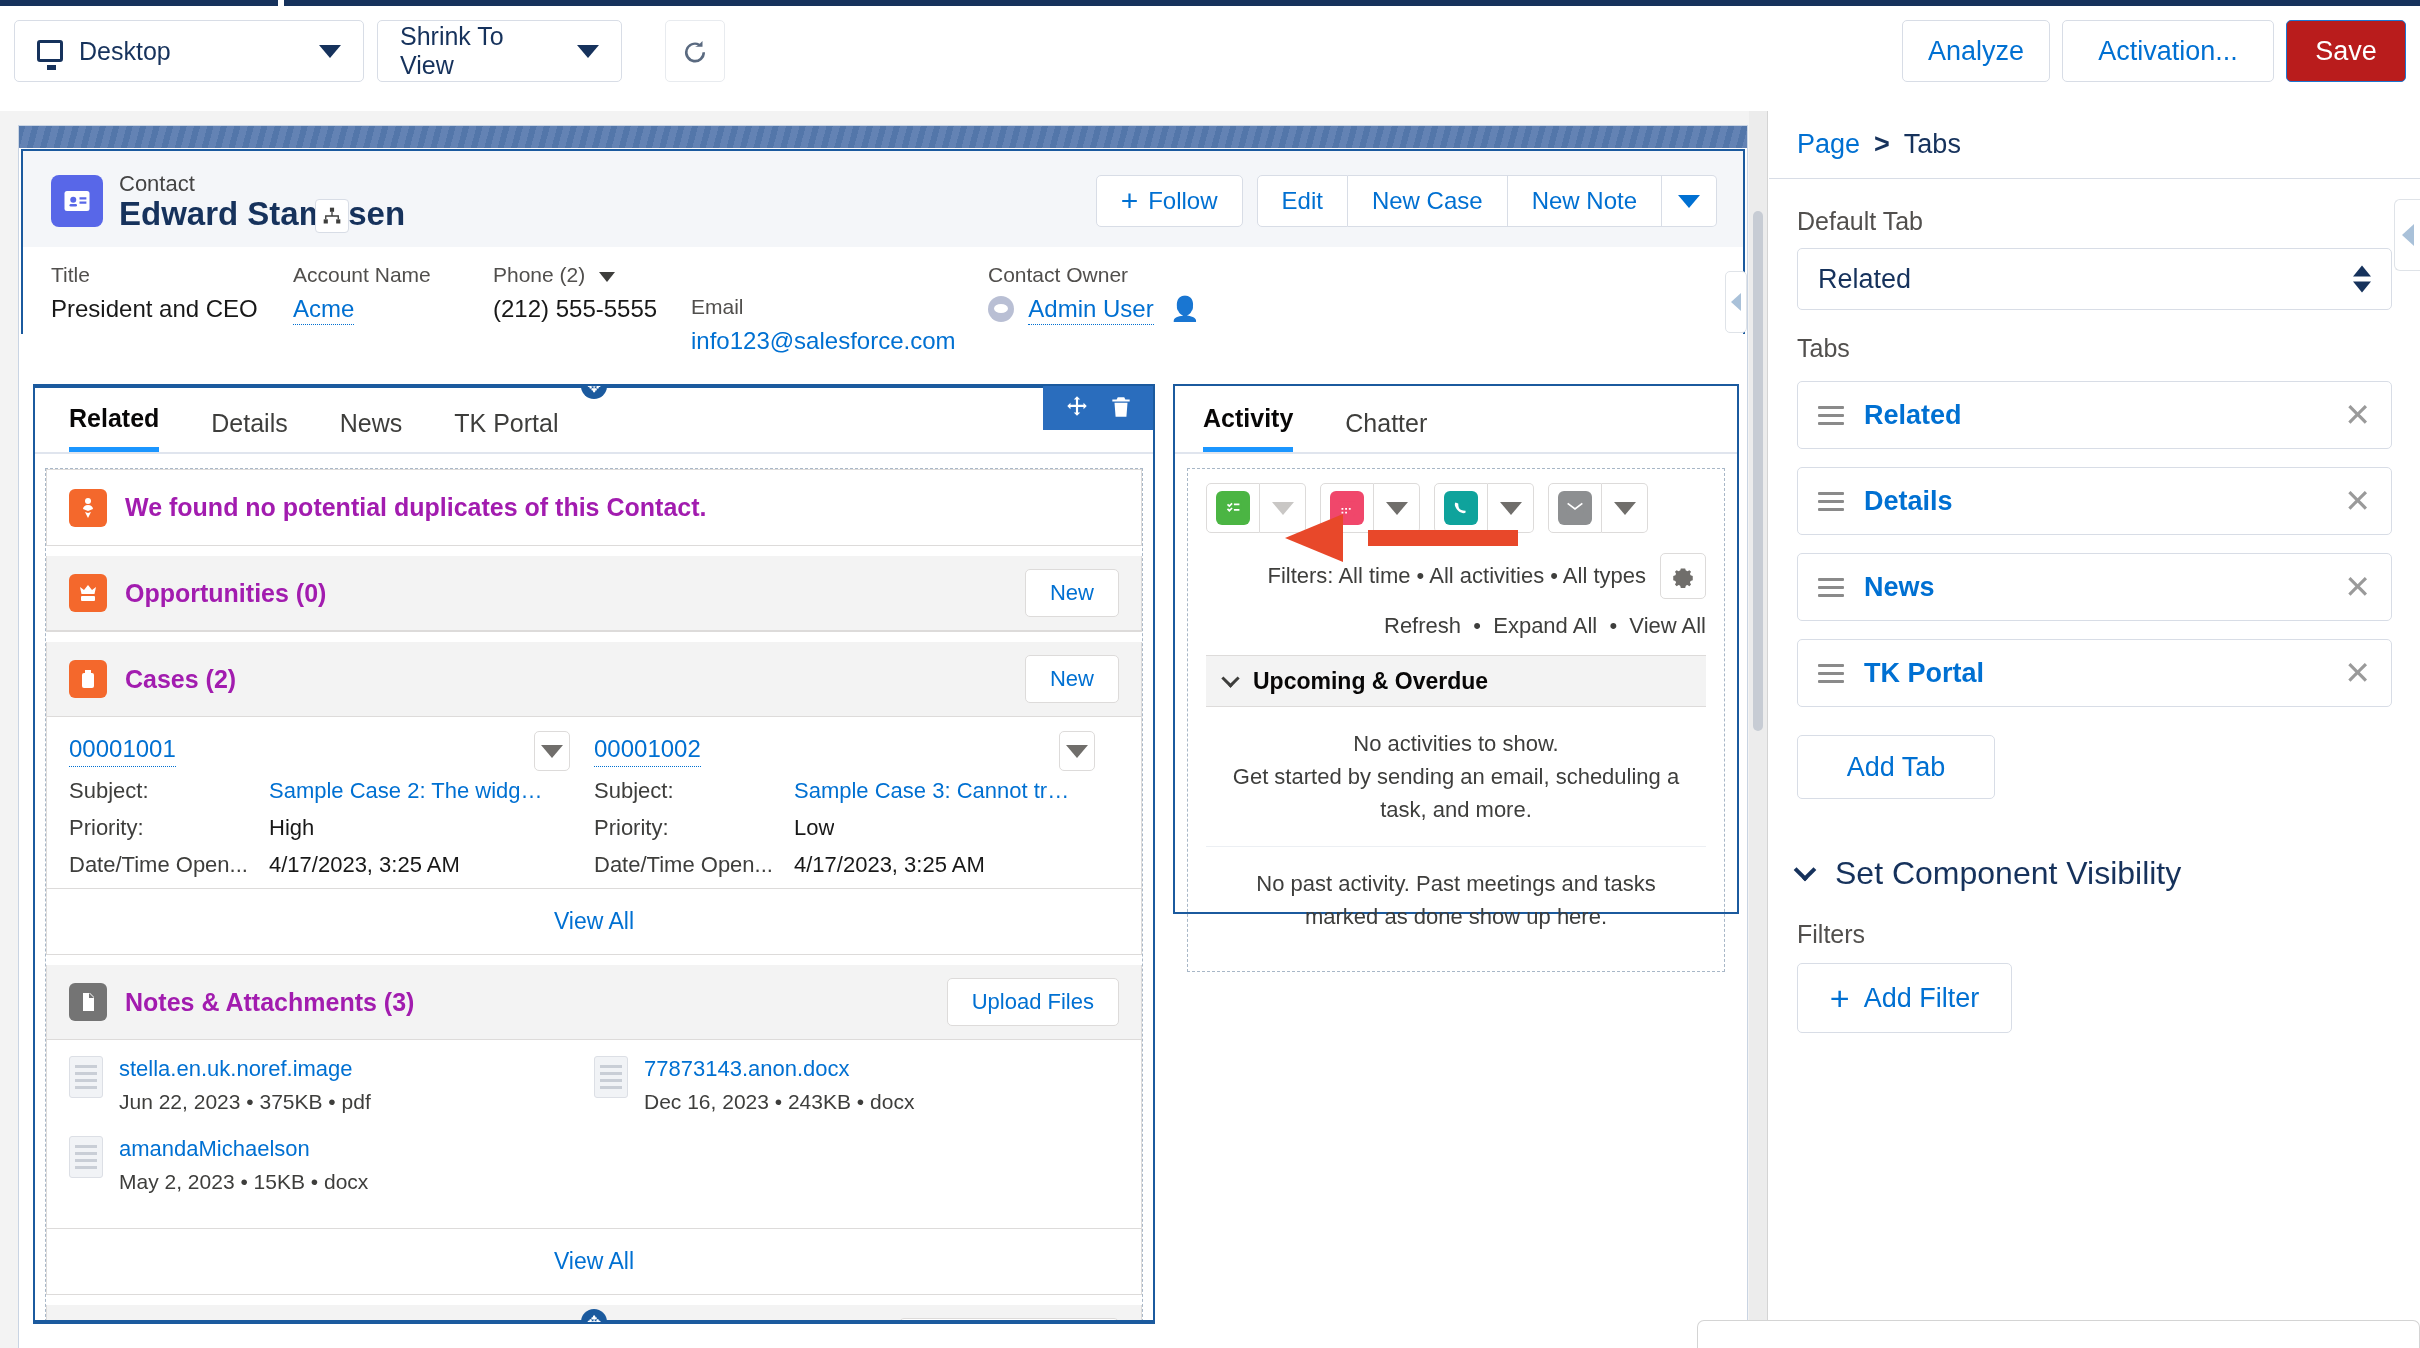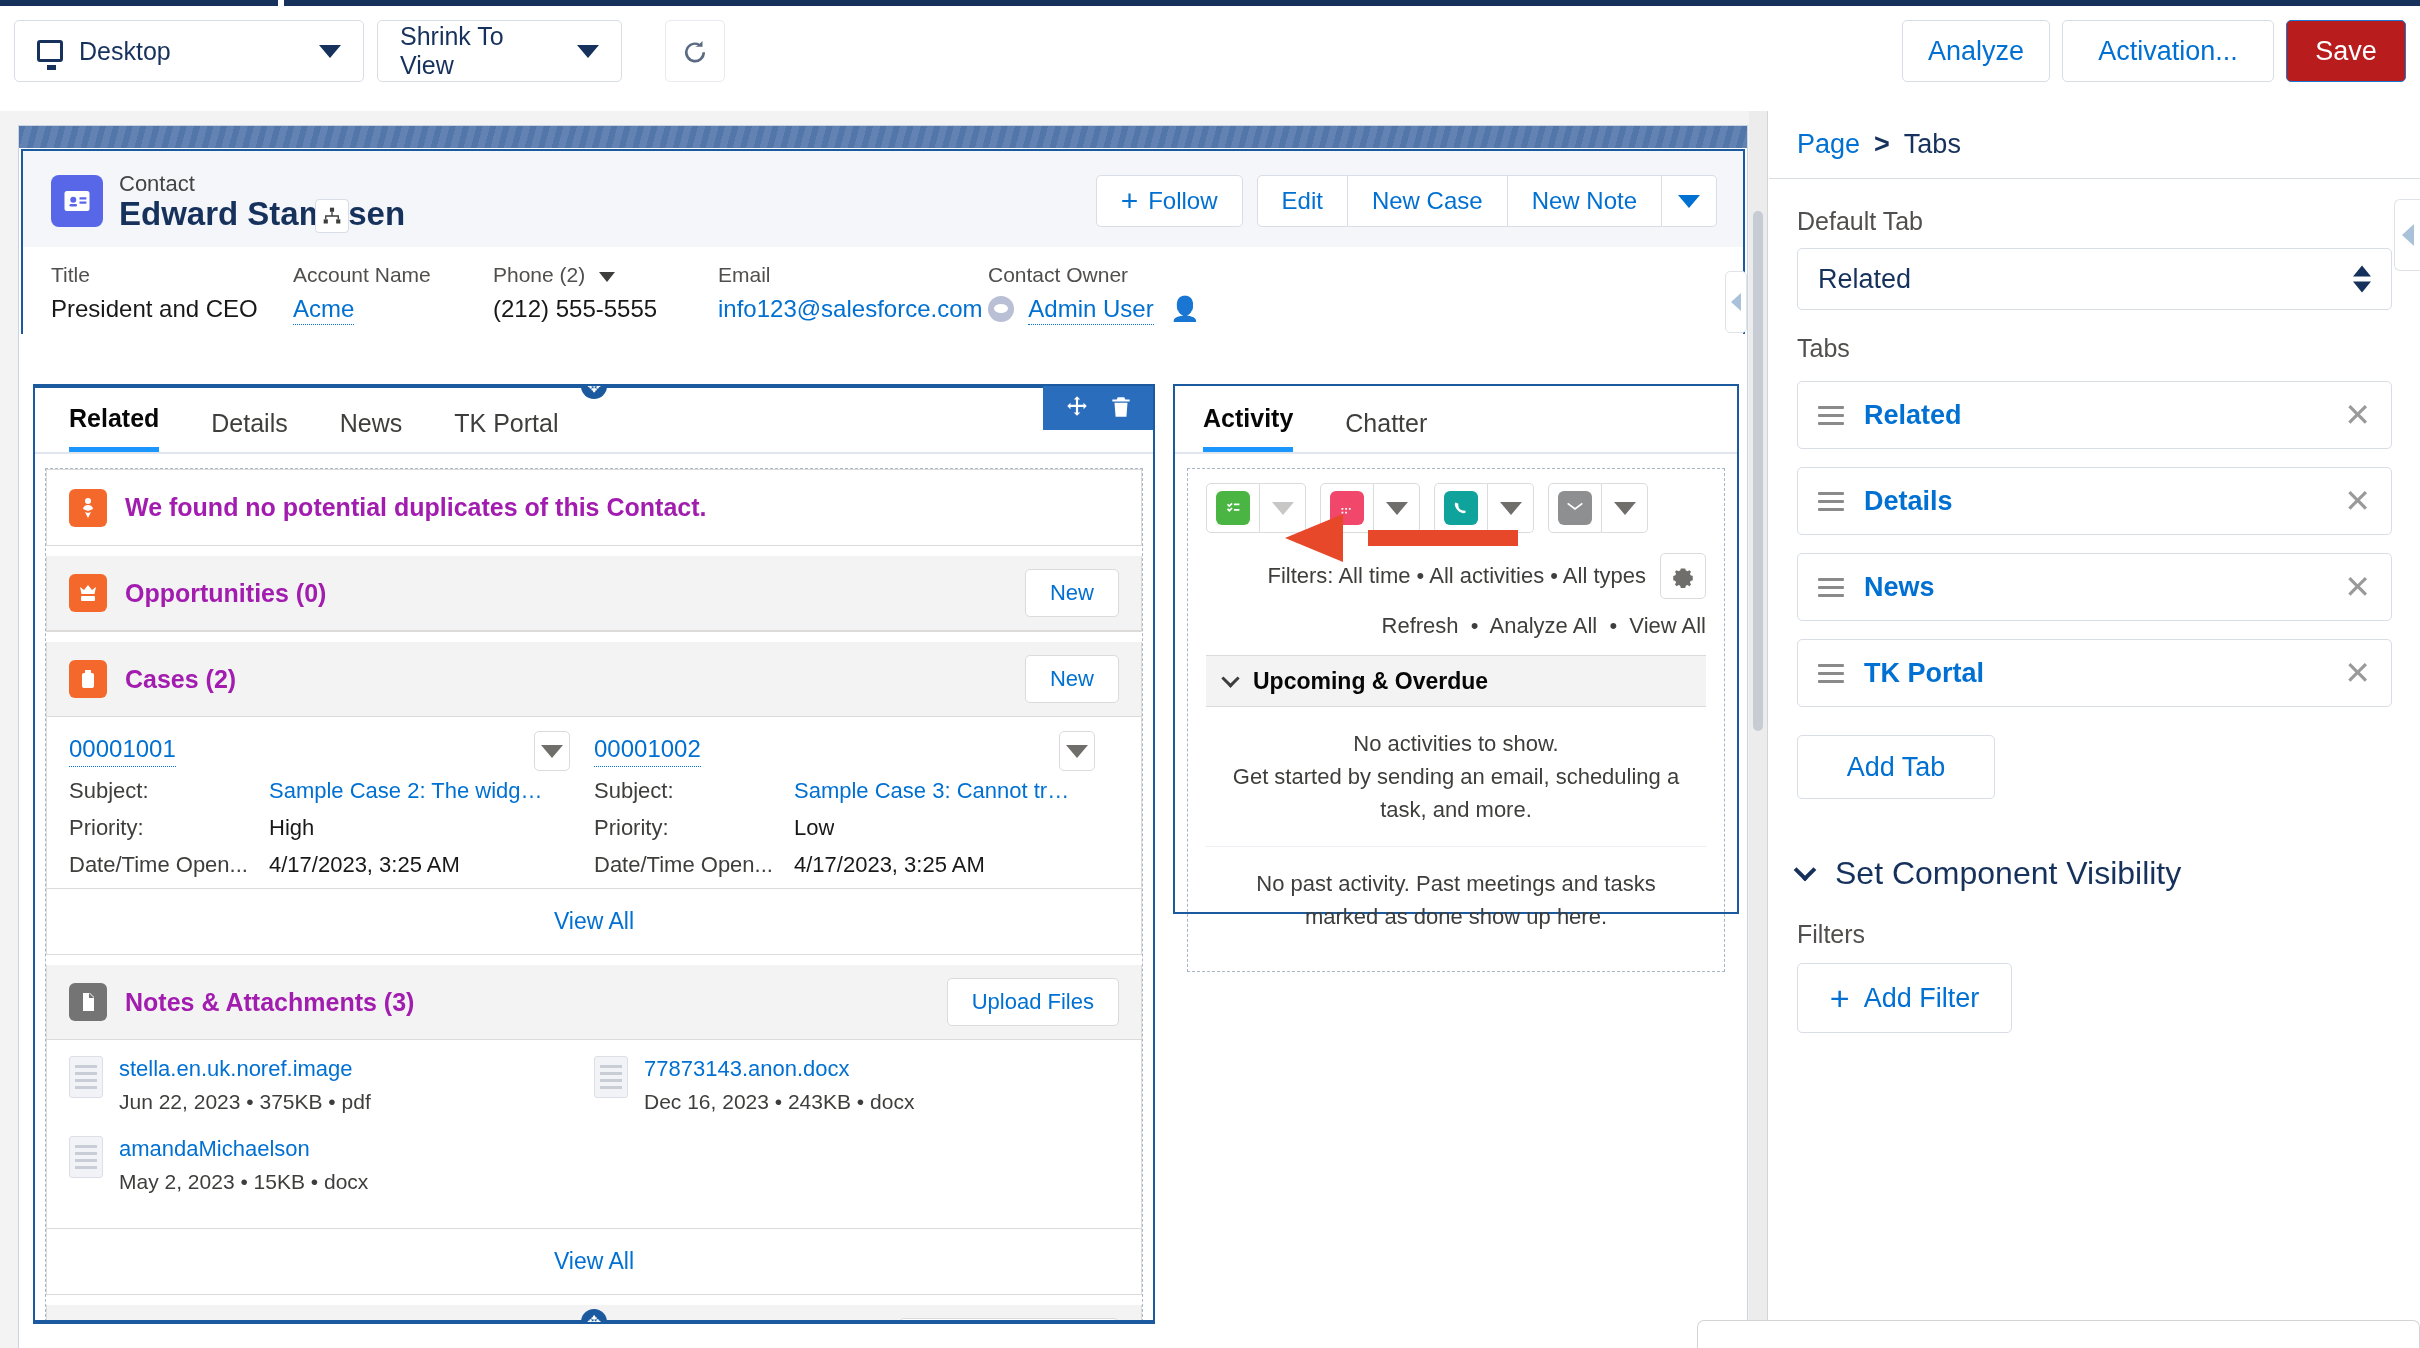--- a/index.html
+++ b/index.html
@@ -318,21 +318,21 @@
           <div class="fld-lbl">Account Name</div>
           <div class="fld-val"><span class="fld-link">Acme</span></div>
         </div>
         <div class="fld" style="left:470px;">
           <div class="fld-lbl">
             <span>Phone (2)</span>
             <span style="display:inline-block;width:0;height:0;border-left:8px solid transparent;border-right:8px solid transparent;border-top:10px solid #3e3e3c;margin-left:8px;"></span>
           </div>
           <div class="fld-val">(212) 555-5555</div>
         </div>
-        <div class="fld" style="left:695px;">
+        <div class="fld" style="left:668px;margin-top:32px;">
           <div class="fld-lbl">Email</div>
           <div class="fld-val"><span style="color:#0070d2;">info123@salesforce.com</span></div>
         </div>
         <div class="fld" style="left:965px;">
           <div class="fld-lbl">Contact Owner</div>
           <div class="fld-val">
             <span class="avatar-mini"></span>
             <span class="fld-link">Admin User</span>
             <span style="margin-left:10px;color:#3e3e3c;">👤</span>
           </div>
@@ -566,21 +566,21 @@
                 <span class="gear-btn">
                   <svg viewBox="0 0 24 24">
                       <path d="M12 8a4 4 0 1 0 0 8 4 4 0 0 0 0-8zm9 4l-2-.6a7 7 0 0 0-.6-1.5l1-1.8-1.5-1.5-1.8 1a7 7 0 0 0-1.5-.6L14 5h-4l-.6 2a7 7 0 0 0-1.5.6l-1.8-1L4.6 8.1l1 1.8a7 7 0 0 0-.6 1.5L3 12v4l2 .6c.2.5.4 1 .6 1.5l-1 1.8 1.5 1.5 1.8-1c.5.2 1 .4 1.5.6L10 23h4l.6-2c.5-.2 1-.4 1.5-.6l1.8 1 1.5-1.5-1-1.8c.2-.5.4-1 .6-1.5l2-.6z"></path>
                     </svg>
                 </span>
               </div>
 
               <div class="links-row">
                 <span>Refresh</span>
                 <span> &nbsp;•&nbsp; </span>
-                <span>Analyze All</span>
+                <span>Expand All</span>
                 <span> &nbsp;•&nbsp; </span>
                 <span>View All</span>
               </div>
 
               <div class="upc-hd">
                 <i class="chev"></i>
                 <span>Upcoming &amp; Overdue</span>
               </div>
 
               <div class="empty-txt">

